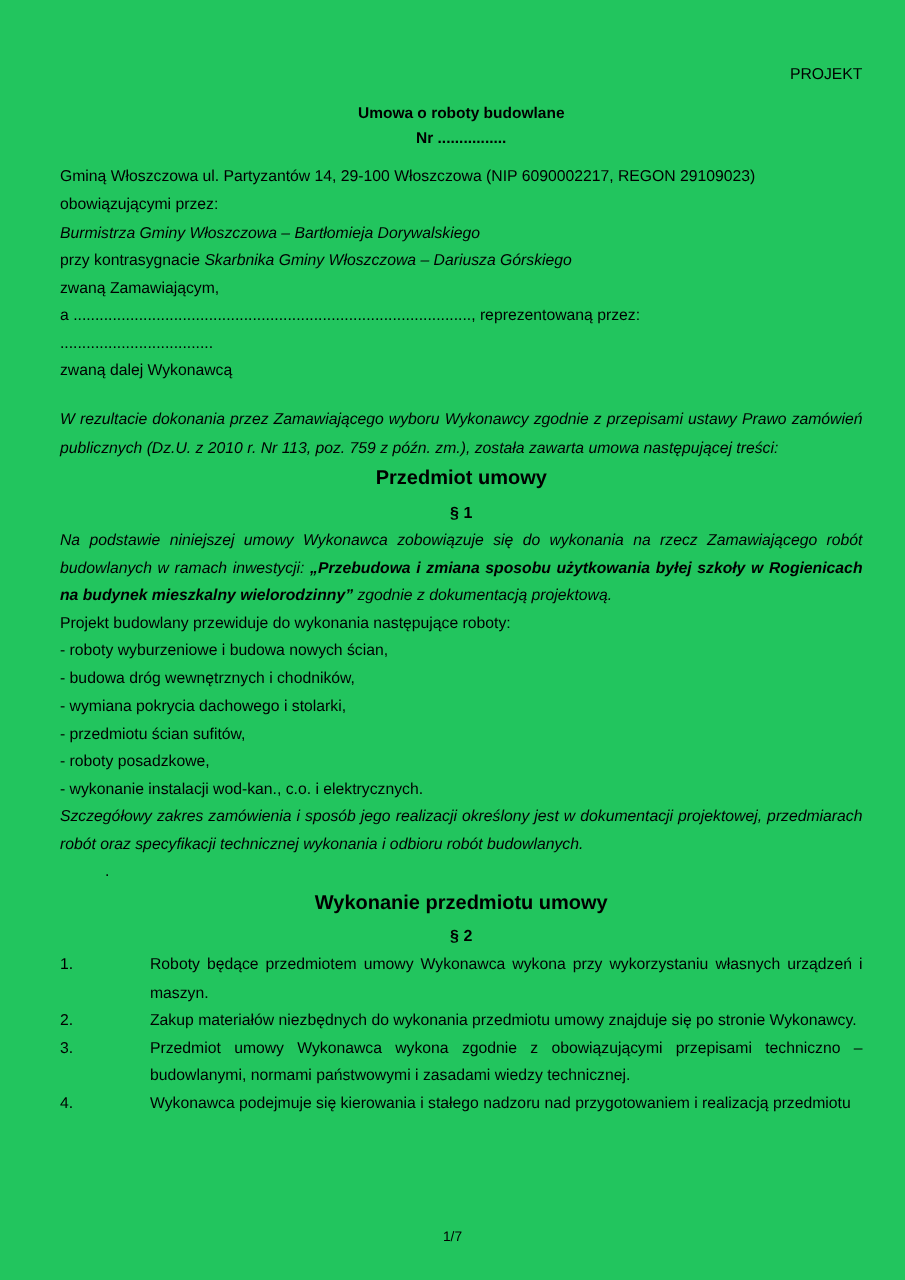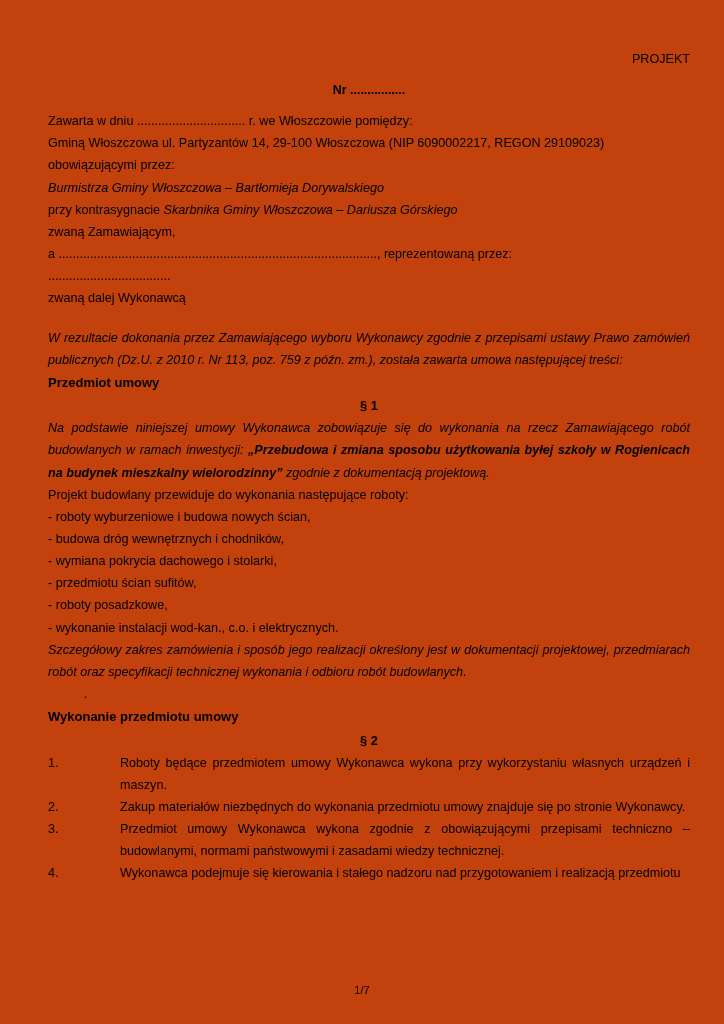--- a/index.html
+++ b/index.html
@@ -8,21 +8,21 @@
     background: #ffffff;
   }
   body {
     font-family: "Liberation Sans", sans-serif;
     color: #000000;
   }
   .page {
     position: relative;
     width: 724px;
     height: 1024px;
-    background: #c2410c;
+    background: #22c55e;
     box-sizing: border-box;
     padding: 52px 34px 0 48px;
     overflow: hidden;
   }
   .doc-body {
     font-size: 12.6px;
     line-height: 1.72;
   }
   .right {
     text-align: right;
@@ -54,23 +54,23 @@
     line-height: 1.62;
   }
   .para {
     margin: 0;
     line-height: 1.76;
   }
   .gap-med {
     height: 17px;
   }
   .heading {
-    text-align: left;
+    text-align: center;
     font-weight: bold;
-    font-size: 13px;
+    font-size: 16px;
     line-height: 1.8;
   }
   .section-mark {
     text-align: center;
     font-weight: bold;
     font-size: 12.8px;
     line-height: 1.8;
   }
   .list-dash {
     line-height: 1.76;
@@ -109,26 +109,26 @@
   }
 </style>
 </head>
 <body>
 
 <div class="page">
 
   <p class="right">PROJEKT</p>
 
   <div class="title-block">
+    <p class="title-line">Umowa o roboty budowlane</p>
     <p class="title-line">Nr ................</p>
   </div>
 
   <div class="doc-body">
 
-    <p class="para">Zawarta w dniu ............................... r. we Włoszczowie pomiędzy:</p>
     <p class="para">Gminą Włoszczowa ul. Partyzantów 14, 29-100 Włoszczowa (NIP 6090002217, REGON 29109023)</p>
     <p class="para">obowiązującymi przez:</p>
 
     <p class="para italic">Burmistrza Gminy Włoszczowa – Bartłomieja Dorywalskiego</p>
 
     <p class="para"><span>przy kontrasygnacie </span><span class="italic">Skarbnika Gminy Włoszczowa – Dariusza Górskiego</span></p>
 
     <p class="para">zwaną Zamawiającym,</p>
 
     <p class="para dot-line">a ..........................................................................................., reprezentowaną przez:</p>

